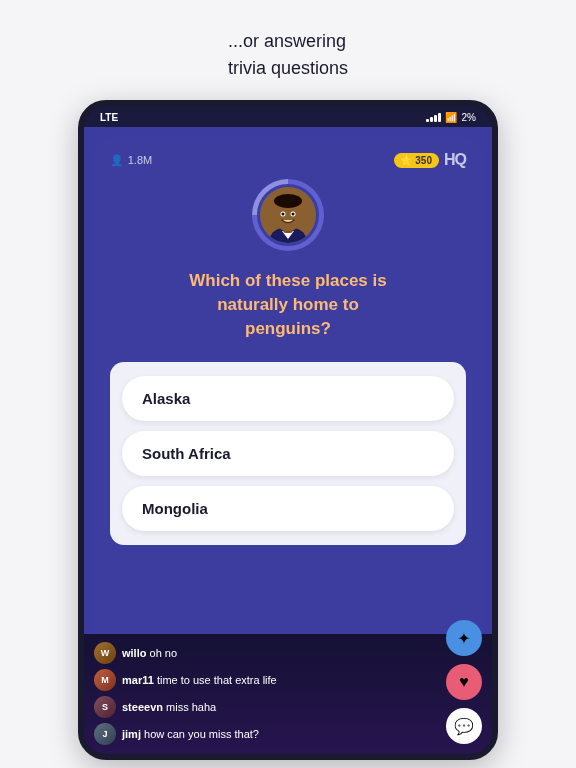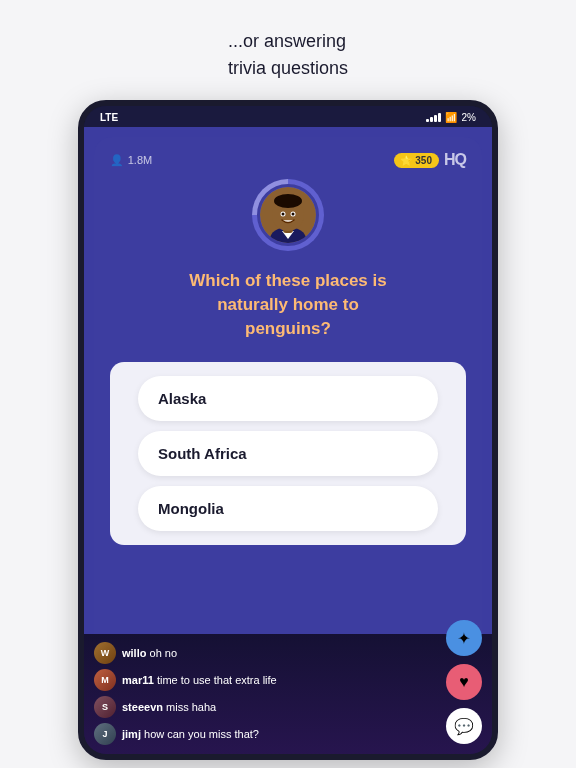--- a/index.html
+++ b/index.html
@@ -179,21 +179,21 @@
       line-height: 1.4;
       margin-bottom: 22px;
       padding: 0 10px;
     }
 
     
     .answers {
       width: 100%;
       background: #f0f0f8;
       border-radius: 14px;
-      padding: 14px 28px;
+      padding: 14px 12px;
       display: flex;
       flex-direction: column;
       gap: 10px;
     }
 
     .answer-btn {
       background: #fff;
       border: none;
       border-radius: 50px;
       padding: 14px 20px;

